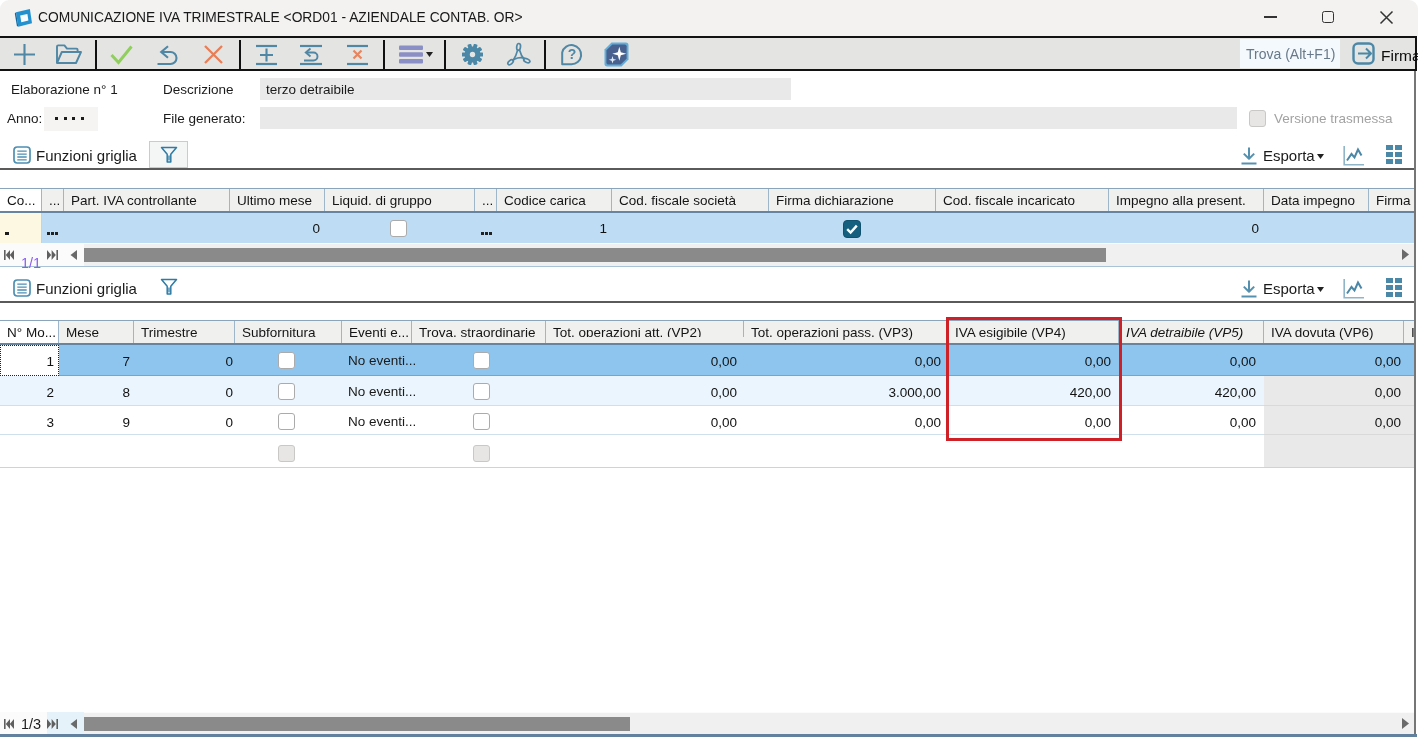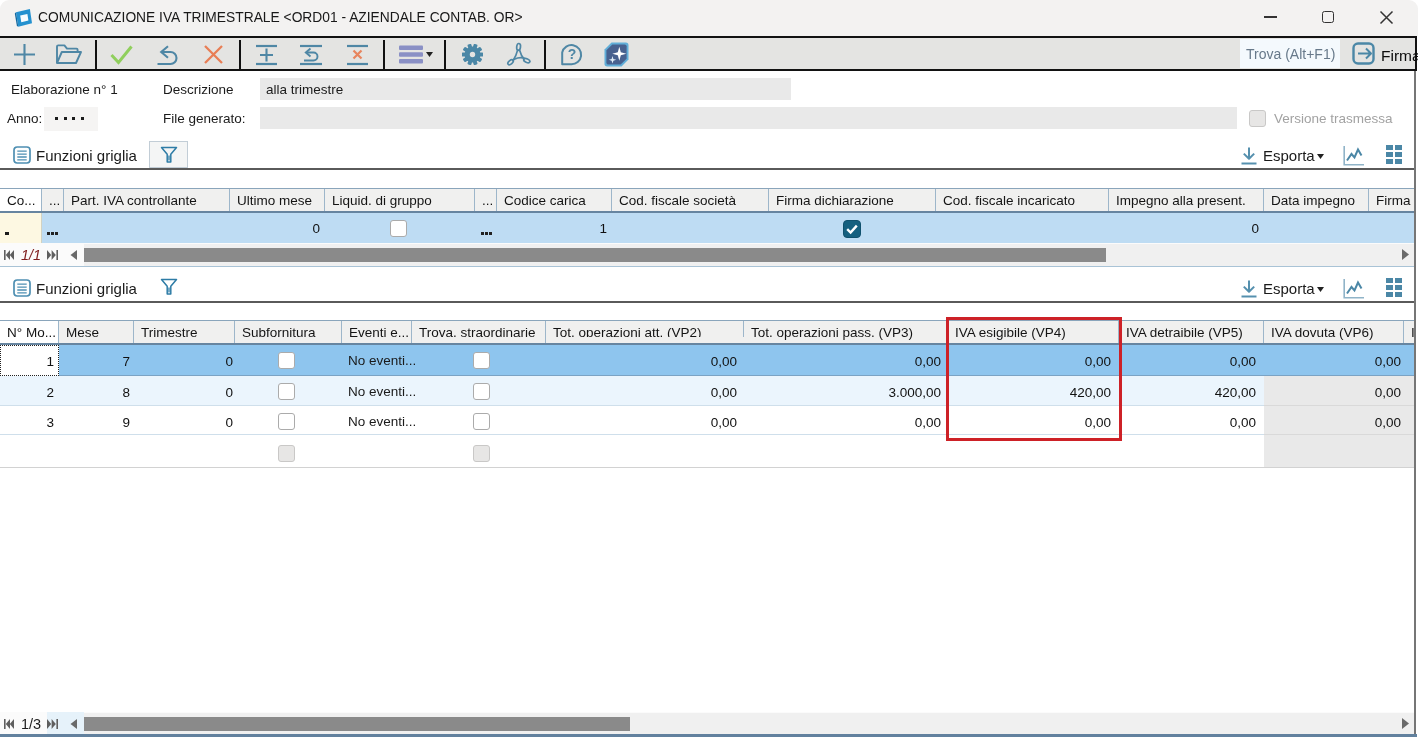--- a/index.html
+++ b/index.html
@@ -162,21 +162,21 @@
 <g fill="none" stroke="#4b87a6">
           <rect x="1.5" y="1.5" width="20" height="20" rx="4.5" stroke-width="2.4"></rect>
 <path d="M6 11.5 H18.5 M14 6.5 L19 11.5 L14 16.5" stroke-width="2" stroke-linejoin="round"></path>
         </g>
       </svg>
 <div class="lbl" style="left:1381px;top:9.5px;font-size:15.5px;color:#0c0c0c;">Firma</div>
 </div>
 <div class="lbl" style="left:11px;top:83px;">Elaborazione n° 1</div>
 <div class="lbl" style="left:163px;top:83px;">Descrizione</div>
 <div class="inp" style="left:260px;top:78px;width:531px;"></div>
-<div class="lbl" style="left:266px;top:83px;">alla trimestre</div>
+<div class="lbl" style="left:266px;top:83px;">terzo detraibile</div>
 <div class="lbl" style="left:7px;top:112px;">Anno:</div>
 <div class="abs" style="left:44px;top:107px;width:54px;height:24px;background:#f5f4f3;"></div>
 <div class="abs" style="left:55.0px;top:116.5px;width:3.4px;height:3px;background:#1b1b1b;"></div>
 <div class="abs" style="left:63.5px;top:116.5px;width:3.4px;height:3px;background:#1b1b1b;"></div>
 <div class="abs" style="left:72.0px;top:116.5px;width:3.4px;height:3px;background:#1b1b1b;"></div>
 <div class="abs" style="left:80.5px;top:116.5px;width:3.4px;height:3px;background:#1b1b1b;"></div>
 <div class="lbl" style="left:163px;top:112px;">File generato:</div>
 <div class="inp" style="left:260px;top:107px;width:977px;"></div>
 <div class="cb cbd" style="left:1249px;top:110px;"></div>
 <div class="lbl" style="left:1274px;top:112px;color:#a2a2a2;">Versione trasmessa</div>
@@ -276,21 +276,21 @@
 <svg width="16" height="16" viewBox="0 0 16 16">
         <path d="M3.2 8.2 L6.6 11.6 L12.8 4.6" fill="none" stroke="#fff" stroke-width="2.4"></path>
       </svg></div>
 <div class="cell num" style="left:1109px;top:221px;width:150px;">0</div>
 <div class="abs" style="left:0;top:243px;width:1415px;height:24px;background:#fbfbfb;border-bottom:1px solid #a9c3d6;box-sizing:border-box;"></div>
 <svg class="abs" style="left:4px;top:250px;" width="10" height="10" viewBox="0 0 10 10">
 <rect x="0" y="0" width="1.6" height="10" fill="#5f5f5f"></rect>
       <path d="M6 0 L6 10 L1.8 5 Z" fill="#5f5f5f"></path>
       <path d="M10 0 L10 10 L5.8 5 Z" fill="#5f5f5f"></path>
     </svg>
-<div class="lbl" style="left:21px;top:248px;font-size:14.5px;color:#7f1d1d;font-style:italic;">1/1</div>
+<div class="lbl" style="left:21px;top:256px;font-size:14.5px;color:#8b5cf6;">1/1</div>
 <svg class="abs" style="left:47px;top:250px;" width="12" height="10" viewBox="0 0 12 10">
 <path d="M0 0 L0 10 L4.2 5 Z" fill="#5f5f5f"></path>
       <path d="M4.6 0 L4.6 10 L8.8 5 Z" fill="#5f5f5f"></path>
       <rect x="9.4" y="0" width="1.6" height="10" fill="#5f5f5f"></rect>
     </svg>
 <svg class="abs" style="left:70px;top:250px;" width="7" height="10" viewBox="0 0 7 10">
       <path d="M7 0 L7 10 L0.5 5 Z" fill="#6a6a6a"></path>
     </svg>
 <div class="abs" style="left:84px;top:244px;width:1331px;height:22px;background:#f0f0f0;"></div>
 <div class="abs" style="left:84px;top:248px;width:1022px;height:14px;background:#8a8a8a;"></div>
@@ -357,21 +357,21 @@
     </div>
 <div class="hc" style="left:546px;top:321px;width:198px;height:16px;">
       <span>Tot. operazioni att. (VP2)</span>
     </div>
 <div class="hc" style="left:744px;top:321px;width:204px;height:22px;">
       <span>Tot. operazioni pass. (VP3)</span>
     </div>
 <div class="hc" style="left:948px;top:321px;width:171px;height:22px;">
       <span>IVA esigibile (VP4)</span>
     </div>
-<div class="hc" style="left:1119px;top:321px;width:145px;height:22px;">
+<div class="hc" style="left:1119px;top:321px;width:145px;height:22px;font-style:italic;">
       <span>IVA detraibile (VP5)</span>
     </div>
 <div class="hc" style="left:1264px;top:321px;width:140px;height:22px;">
       <span>IVA dovuta (VP6)</span>
     </div>
 <div class="hc" style="left:1404px;top:321px;width:11px;height:22px;">
       <span>I</span>
     </div>
 <div class="abs" style="left:0;top:345px;width:1415px;height:31px;background:#8ec5ee;border-bottom:1px solid #7ba3c4;box-sizing:border-box;"></div>
 <div class="abs" style="left:0;top:376px;width:1415px;height:30px;background:#ebf5fd;border-bottom:1px solid #cfdfeb;box-sizing:border-box;"></div>

